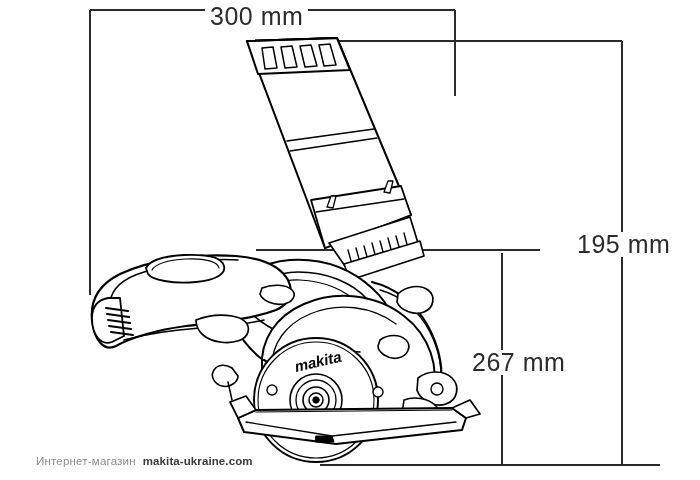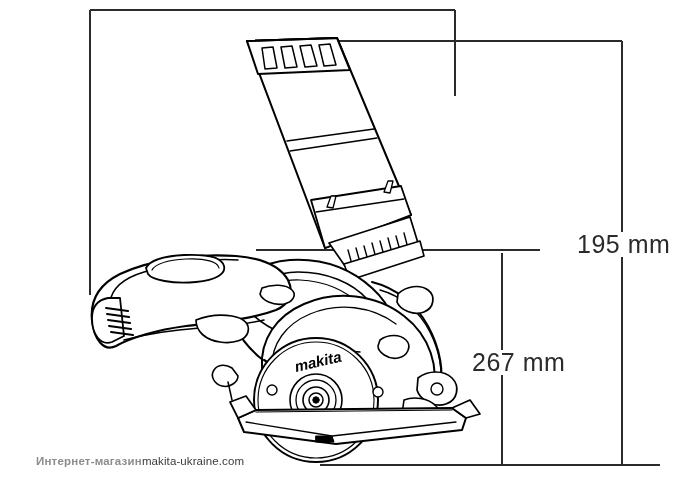--- a/index.html
+++ b/index.html
@@ -6,23 +6,23 @@
   body{width:700px;height:480px;overflow:hidden;
        font-family:"Liberation Sans","DejaVu Sans",sans-serif;}
   #stage{position:relative;width:700px;height:480px;background:#ffffff;}
   svg.layer{position:absolute;left:0;top:0;width:700px;height:480px;}
   .dimtext{position:absolute;color:#2b2b2b;font-size:25px;letter-spacing:0.5px;
            white-space:nowrap;background:#ffffff;padding:0 5px;line-height:1;}
   #t300{left:205px;top:4px;}
   #t302{left:572px;top:232px;}
   #t154{left:467px;top:350px;}
   .wm{position:absolute;left:36px;top:452px;white-space:nowrap;line-height:1;}
-  .wm span{font-size:11.5px;font-weight:bold;}
+  .wm span{font-size:11.5px;}
   .wm .wm-pre{color:#8d8d8d;letter-spacing:0.2px;}
-  .wm .wm-dom{color:#3a3a3a;font-weight:normal;letter-spacing:0.1px;}
+  .wm .wm-dom{color:#3a3a3a;font-weight:bold;letter-spacing:0.1px;margin-left:7px;}
 </style>
 </head>
 <body>
 
 <div id="stage">
 
   <svg class="layer" viewBox="0 0 700 480">
     <g stroke="#2b2b2b" stroke-width="1.6" fill="none" shape-rendering="crispEdges">
 
       <line x1="90" y1="10" x2="90" y2="295"></line>
@@ -192,20 +192,21 @@
         <path d="M232 368 C226 364 218 364 214 370 C210 376 214 384 222 386
                  C230 388 238 382 238 376 Z" fill="#fff" stroke="#000" stroke-width="1.6"></path>
         <path d="M228 382 L232 400" fill="none" stroke="#000" stroke-width="1.5"></path>
       </g>
 
     </g>
 
     <text x="296" y="372" font-family="'Liberation Sans',sans-serif" font-size="15" font-style="italic" font-weight="bold" fill="#000" transform="rotate(-13 296 372)">makita</text>
   </svg>
 
+  <div class="dimtext" id="t300">300 mm</div>
   <div class="dimtext" id="t302">195 mm</div>
   <div class="dimtext" id="t154">267 mm</div>
 
   <div class="wm">
     <span class="wm-pre">Интернет-магазин</span><span class="wm-dom">makita-ukraine.com</span>
   </div>
 
 </div>
 
 </body></html>

